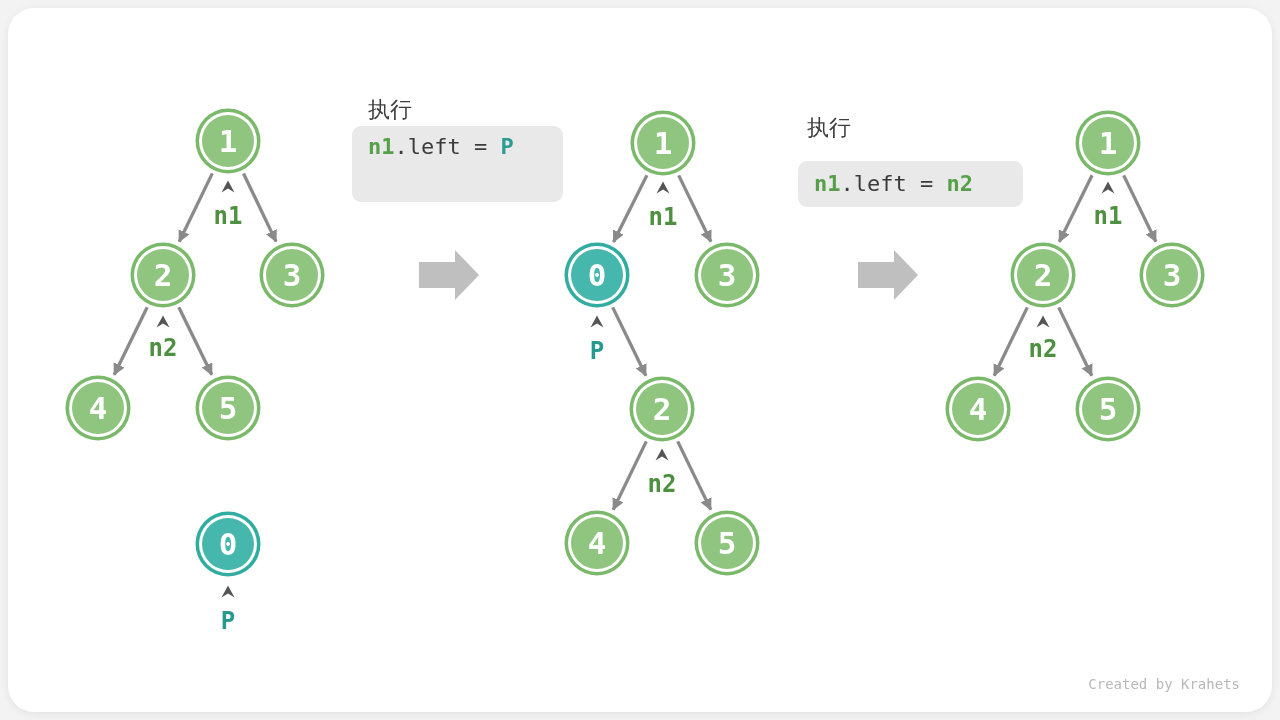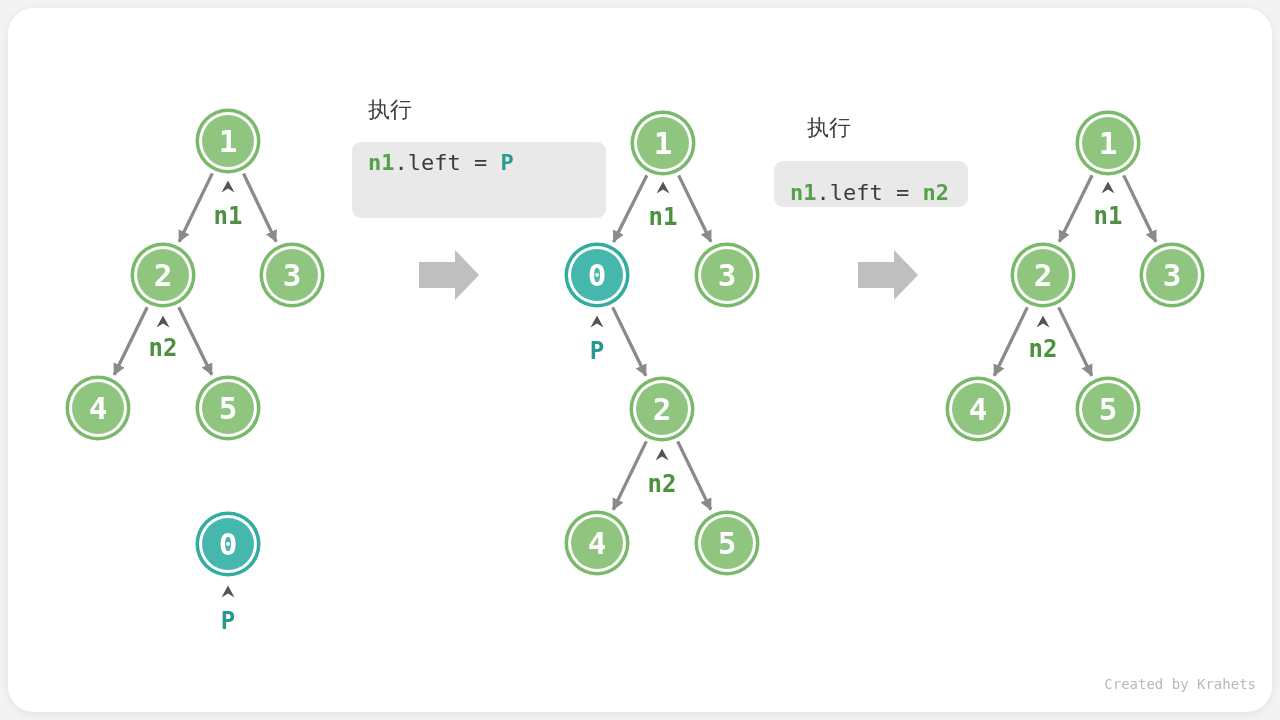--- a/index.html
+++ b/index.html
@@ -59,21 +59,21 @@
     font-size:22px;
   }
   .codeline{
     line-height:36px;white-space:pre;color:#3b3b3b;
   }
   .tok-green{color:var(--code-green,#57a04a);font-weight:bold;}
   .tok-teal{color:var(--code-teal,#2b9a90);font-weight:bold;}
   .tok-plain{color:#3b3b3b;}
   .watermark{
     position:absolute;
-    right:24px;top:676px;
+    right:40px;top:676px;
     font-family:"DejaVu Sans Mono",monospace;
     font-size:14px;color:#b8b8b8;
   }
 </style>
 </head>
 <body>
 
 <div class="card"></div>
 
 <svg class="layer" width="1280" height="720" viewBox="0 0 1280 720">
@@ -118,36 +118,36 @@
   <div class="node green" style="left:163px;top:275px">2</div>
   <div class="node green" style="left:292px;top:275px">3</div>
   <div class="node green" style="left:98px;top:408px">4</div>
   <div class="node green" style="left:228px;top:408px">5</div>
   <div class="node teal" style="left:228px;top:544px">0</div>
   <div class="nlabel green" style="left:228px;top:216px">n1</div>
   <div class="nlabel green" style="left:163px;top:348px">n2</div>
   <div class="nlabel teal" style="left:228px;top:621px">P</div>
 
   <div class="exec-heading" style="left:368px;top:97px">执行</div>
-  <div class="codebox" style="left:352px;top:142px;width:254px;height:76px">
+  <div class="codebox" style="left:352px;top:126px;width:211px;height:76px">
     <div class="codeline"><span class="tok-green">n1</span><span class="tok-plain">.left = </span><span class="tok-teal">P</span></div>
   </div>
 
   <div class="node green" style="left:663px;top:143px">1</div>
   <div class="node teal" style="left:597px;top:275px">0</div>
   <div class="node green" style="left:727px;top:275px">3</div>
   <div class="node green" style="left:662px;top:409px">2</div>
   <div class="node green" style="left:597px;top:543px">4</div>
   <div class="node green" style="left:727px;top:543px">5</div>
   <div class="nlabel green" style="left:663px;top:217px">n1</div>
   <div class="nlabel teal" style="left:597px;top:351px">P</div>
   <div class="nlabel green" style="left:662px;top:484px">n2</div>
 
   <div class="exec-heading" style="left:807px;top:115px">执行</div>
-  <div class="codebox" style="left:774px;top:161px;width:194px;height:46px;padding-top:14px">
+  <div class="codebox" style="left:798px;top:161px;width:225px;height:46px;padding-top:5px">
     <div class="codeline"><span class="tok-green">n1</span><span class="tok-plain">.left = </span><span class="tok-green">n2</span></div>
   </div>
 
   <div class="node green" style="left:1108px;top:143px">1</div>
   <div class="node green" style="left:1043px;top:275px">2</div>
   <div class="node green" style="left:1172px;top:275px">3</div>
   <div class="node green" style="left:978px;top:409px">4</div>
   <div class="node green" style="left:1108px;top:409px">5</div>
   <div class="nlabel green" style="left:1108px;top:216px">n1</div>
   <div class="nlabel green" style="left:1043px;top:349px">n2</div>

